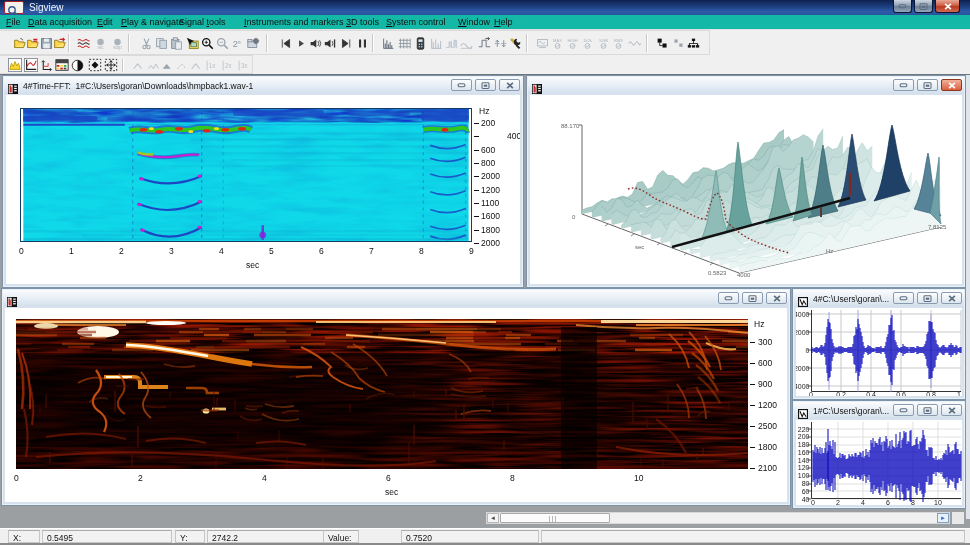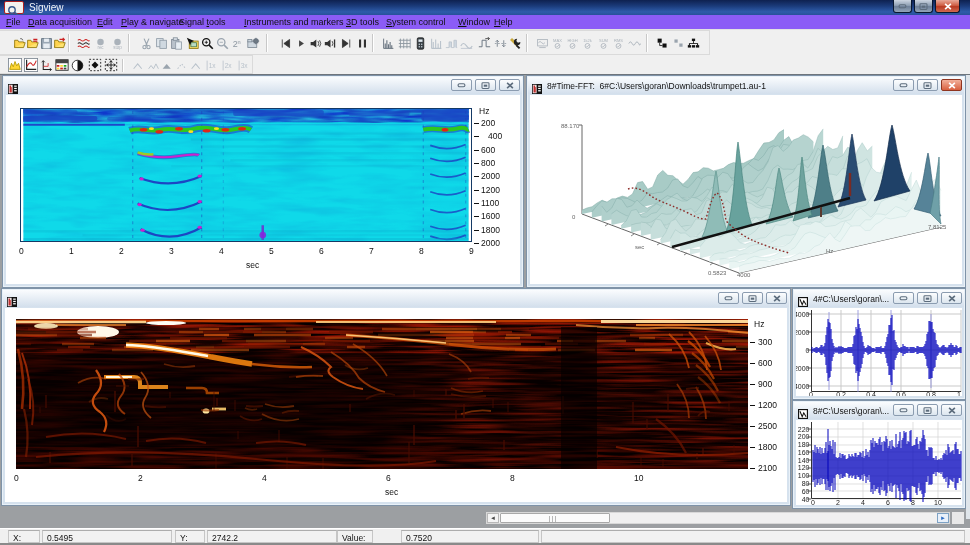--- a/index.html
+++ b/index.html
@@ -2,21 +2,21 @@
 <html><head><meta charset="utf-8"><style>
 *{margin:0;padding:0;box-sizing:border-box}
 html,body{width:970px;height:545px;overflow:hidden;font-family:"Liberation Sans",sans-serif}
 #frame{position:relative;width:970px;height:545px;background:#ececec}
 #title{position:absolute;left:0;top:0;width:970px;height:17px;background:linear-gradient(#0e2150 0%,#1b3b7a 35%,#2e5cab 70%,#23498f 100%)}
 #title .cap{position:absolute;left:29px;top:2px;color:#f2f5fa;font-size:10px}
 #ticon{position:absolute;left:4px;top:1px;width:20px;height:13px;background:#f4f2ee;border:1px solid #b02020;border-radius:2px}
 .cb{position:absolute;top:0;height:13px;border:1px solid #0a1830;border-top:none;background:linear-gradient(#cdd6e2,#8fa0b4 45%,#6e8098 55%,#93a5b8);border-radius:0 0 3px 3px;text-align:center}
 .cb.red{background:linear-gradient(#e8a898,#cf5f45 45%,#b83a22 55%,#d06a50)}
 .cb svg{display:inline-block;margin-top:3px;vertical-align:top}
-#menu{position:absolute;left:0;top:15px;width:970px;height:15px;background:#8b5cf6;border-bottom:1px solid #e2e2e2}
+#menu{position:absolute;left:0;top:15px;width:970px;height:15px;background:#14b8a6;border-bottom:1px solid #e2e2e2}
 .mi{position:absolute;top:2px;font-size:9px;color:#111;white-space:nowrap}
 #tb1{position:absolute;left:0;top:30px;width:710px;height:25px;background:#f0f0f0;border:1px solid #dadada;border-left:none}
 #tb1x{position:absolute;left:710px;top:30px;width:260px;height:25px;background:#f0f0f0}
 #tb2{position:absolute;left:0;top:55px;width:253px;height:19px;background:#f0f0f0;border:1px solid #dadada;border-left:none}
 #tb2x{position:absolute;left:253px;top:55px;width:717px;height:19px;background:#f0f0f0}
 .ti{position:absolute;top:5px}
 #tb2 .ti{top:2px}
 .sep{position:absolute;top:3px;height:18px;width:2px;border-left:1px solid #c8c8c8;border-right:1px solid #fff}
 #tb2 .sep{height:13px}
 #mdi{position:absolute;left:0;top:74px;width:970px;height:454px;background:#9c9fa2;border-top:1px solid #6e757c}
@@ -333,20 +333,21 @@
 <div class="wt">
           <span class="wi"><svg width="10" height="10" viewBox="0 0 13 13">
               <rect width="13" height="13" fill="#111"></rect>
               <rect x="1" y="1" width="5" height="11" fill="#f0e8e8"></rect>
               <rect x="2" y="2" width="2" height="9" fill="#c03030"></rect>
               <rect x="4" y="4" width="1.4" height="7" fill="#d05050"></rect>
               <rect x="8" y="2" width="3.4" height="1.6" fill="#fff"></rect>
               <rect x="8" y="5" width="3.4" height="1.6" fill="#fff"></rect>
               <rect x="8" y="8" width="3.4" height="1.6" fill="#fff"></rect>
             </svg></span>
+          <span class="wtx">4#Time-FFT:&nbsp; 1#C:\Users\goran\Downloads\hmpback1.wav-1</span>
 <span class="wbs">
             <span class="wb">
               <svg width="9" height="6" viewBox="0 0 10 7">
                 <rect x="1" y="2" width="8" height="3.6" rx="1.8" fill="none" stroke="#5c6c7c" stroke-width="1.3"></rect>
               </svg>
             </span>
             <span class="wb">
               <svg width="9" height="7" viewBox="0 0 10 8">
                 <rect x="1" y="0.8" width="8" height="6.6" rx="1" fill="none" stroke="#5c6c7c" stroke-width="1.2"></rect>
                 <rect x="3" y="3" width="4" height="2.4" fill="#5c6c7c"></rect>
@@ -435,21 +436,21 @@
             <path d="M413 119 Q431 126,449 118" stroke="#1e36c0" stroke-width="1.8" fill="none" opacity="0.75"></path>
             <path d="M413 129 Q431 136,449 128" stroke="#1e36c0" stroke-width="1.8" fill="none" opacity="0.75"></path>
             <path d="M243 118V133" stroke="#7722cc" stroke-width="2.6" opacity="0.8"></path>
             <ellipse cx="243" cy="128" rx="3.4" ry="3.4" fill="#8822dd" opacity="0.85"></ellipse>
             <path d="M0 132H452" stroke="#0aa2c4" stroke-width="2" opacity="0.3"></path>
           </svg>
           <div class="alab" style="left:473px;top:12px">Hz</div>
           <div class="tick" style="left:468px;top:28px"></div>
           <div class="alab" style="left:475px;top:24px">200</div>
           <div class="tick" style="left:468px;top:41px"></div>
-          <div class="alab" style="left:482px;top:37px">400</div>
+          <div class="alab" style="left:501px;top:37px">400</div>
           <div class="tick" style="left:468px;top:55px"></div>
           <div class="alab" style="left:475px;top:51px">600</div>
           <div class="tick" style="left:468px;top:68px"></div>
           <div class="alab" style="left:475px;top:64px">800</div>
           <div class="tick" style="left:468px;top:81px"></div>
           <div class="alab" style="left:475px;top:77px">2000</div>
           <div class="tick" style="left:468px;top:95px"></div>
           <div class="alab" style="left:475px;top:91px">1200</div>
           <div class="tick" style="left:468px;top:108px"></div>
           <div class="alab" style="left:475px;top:104px">1100</div>
@@ -476,21 +477,20 @@
 <div class="wt">
           <span class="wi"><svg width="10" height="10" viewBox="0 0 13 13">
               <rect width="13" height="13" fill="#111"></rect>
               <rect x="1" y="1" width="5" height="11" fill="#f0e8e8"></rect>
               <rect x="2" y="2" width="2" height="9" fill="#c03030"></rect>
               <rect x="4" y="4" width="1.4" height="7" fill="#d05050"></rect>
               <rect x="8" y="2" width="3.4" height="1.6" fill="#fff"></rect>
               <rect x="8" y="5" width="3.4" height="1.6" fill="#fff"></rect>
               <rect x="8" y="8" width="3.4" height="1.6" fill="#fff"></rect>
             </svg></span>
-          <span class="wtx">8#Time-FFT:&nbsp; 6#C:\Users\goran\Downloads\trumpet1.au-1</span>
 <span class="wbs">
             <span class="wb">
               <svg width="9" height="6" viewBox="0 0 10 7">
                 <rect x="1" y="2" width="8" height="3.6" rx="1.8" fill="none" stroke="#5c6c7c" stroke-width="1.3"></rect>
               </svg>
             </span>
             <span class="wb">
               <svg width="9" height="7" viewBox="0 0 10 8">
                 <rect x="1" y="0.8" width="8" height="6.6" rx="1" fill="none" stroke="#5c6c7c" stroke-width="1.2"></rect>
                 <rect x="3" y="3" width="4" height="2.4" fill="#5c6c7c"></rect>
@@ -908,21 +908,21 @@
           </svg>
         </div>
       </div>
 <div class="win" style="left:792px;top:325px;width:174px;height:109px">
 <div class="wt">
           <span class="wi"><svg width="10" height="10" viewBox="0 0 13 13">
               <rect width="13" height="13" fill="#111"></rect>
               <rect x="1.5" y="1.5" width="10" height="10" fill="#fff"></rect>
               <path d="M2.5 3l3 7 2-5 3 5" stroke="#111" stroke-width="1.4" fill="none"></path>
             </svg></span>
-          <span class="wtx">8#C:\Users\goran\...</span>
+          <span class="wtx">1#C:\Users\goran\...</span>
 <span class="wbs">
             <span class="wb">
               <svg width="9" height="6" viewBox="0 0 10 7">
                 <rect x="1" y="2" width="8" height="3.6" rx="1.8" fill="none" stroke="#5c6c7c" stroke-width="1.3"></rect>
               </svg>
             </span>
             <span class="wb">
               <svg width="9" height="7" viewBox="0 0 10 8">
                 <rect x="1" y="0.8" width="8" height="6.6" rx="1" fill="none" stroke="#5c6c7c" stroke-width="1.2"></rect>
                 <rect x="3" y="3" width="4" height="2.4" fill="#5c6c7c"></rect>
@@ -990,17 +990,17 @@
         <span class="sbtn" style="right:0;background:#e8f0fa;border-color:#7da2c4;color:#2a6cc4">►</span>
       </div>
 <div id="grip"></div>
 <div id="rstrip"></div>
 </div>
 <div id="status">
  <span class="sc" style="left:8px;width:32px">X:</span>
  <span class="sc" style="left:42px;width:130px">0.5495</span>
  <span class="sc" style="left:175px;width:30px">Y:</span>
  <span class="sc" style="left:207px;width:130px">2742.2</span>
- <span class="sc" style="left:337px;width:36px">Value:</span>
+ <span class="sc" style="left:323px;width:36px">Value:</span>
  <span class="sc" style="left:401px;width:138px">0.7520</span>
  <span class="sc" style="left:541px;width:424px"></span>
 </div>
 <div id="bottom"></div>
 </div>
 </body></html>

